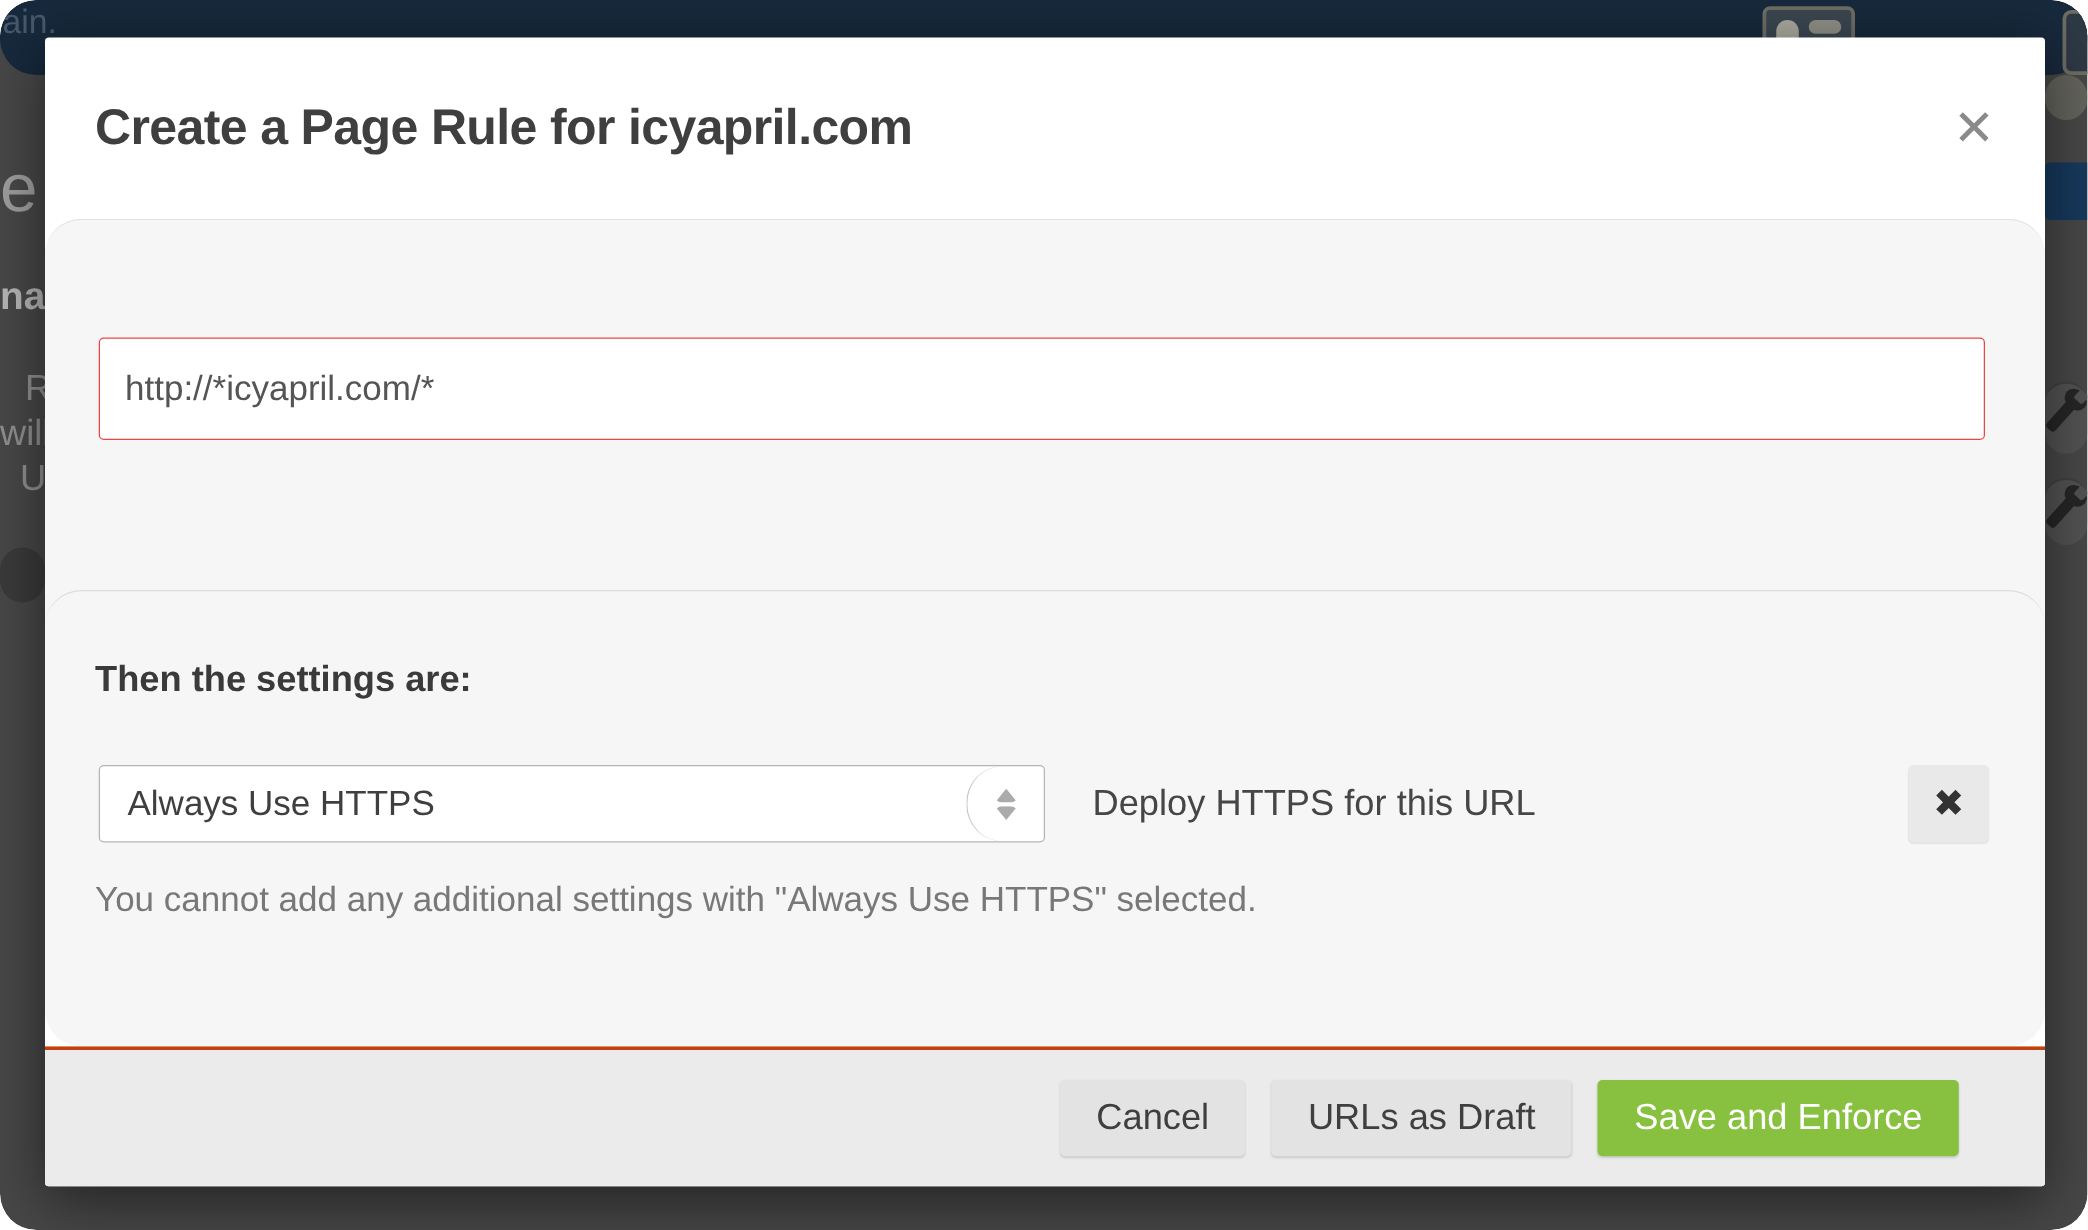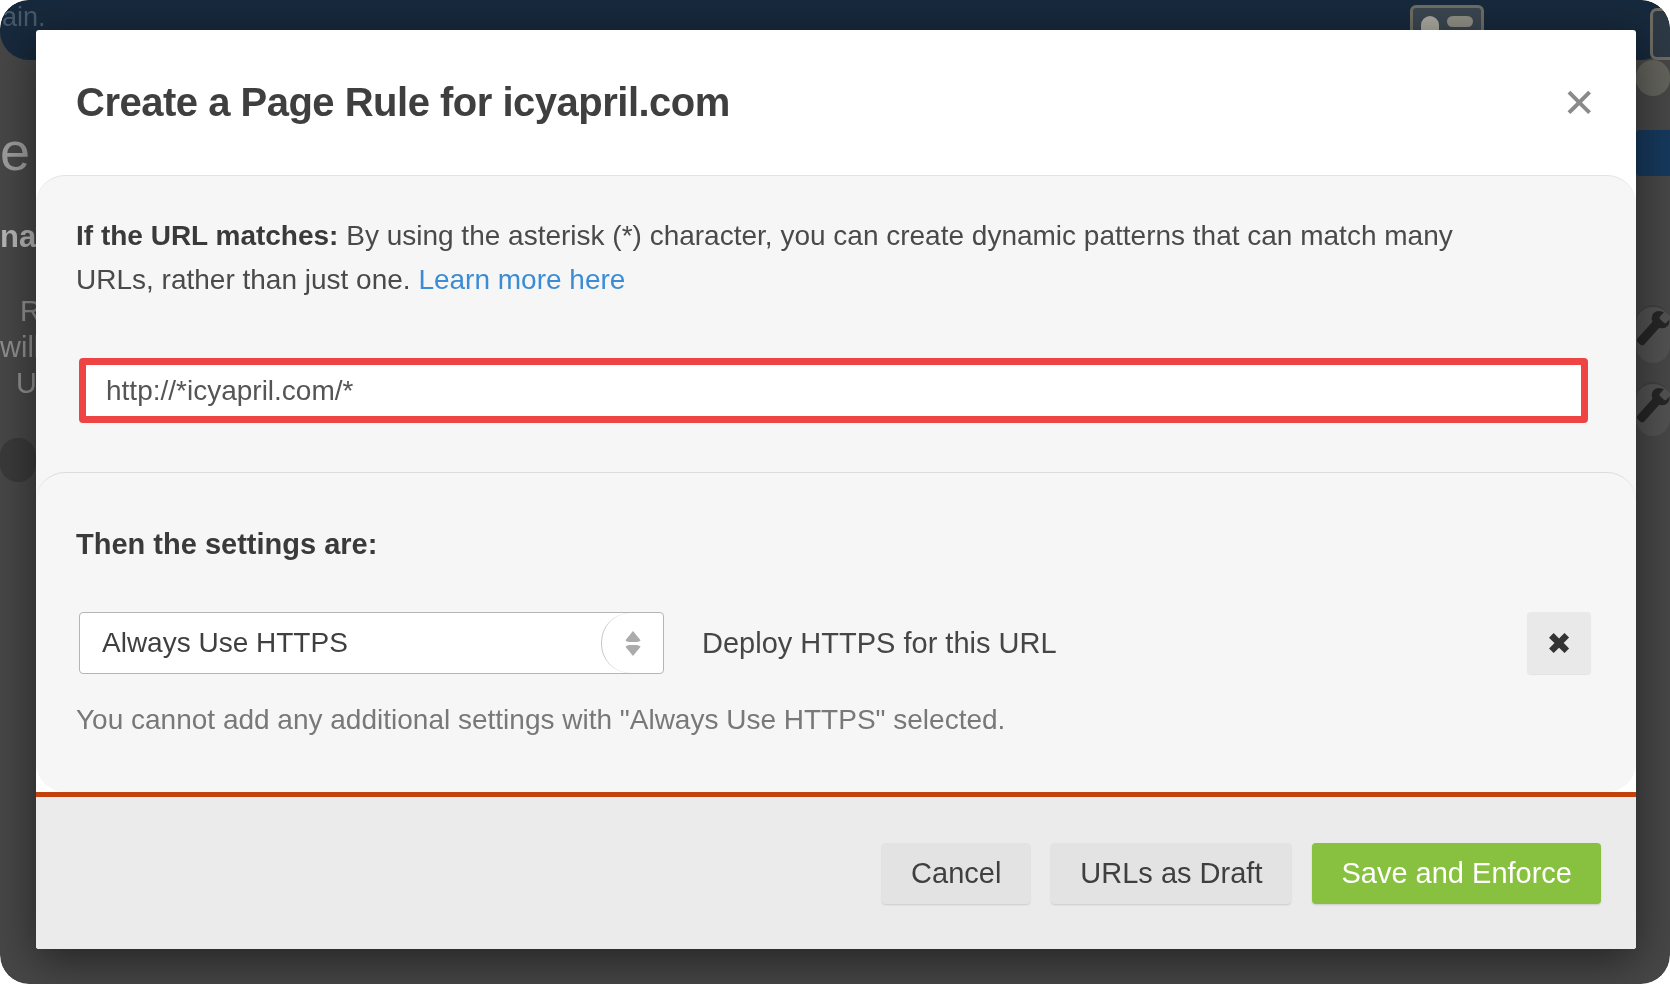--- a/index.html
+++ b/index.html
@@ -47,48 +47,48 @@
   .modal-title { font-size:40px; color:#3f3f3f; letter-spacing:-0.5px; }
   .modal-close { margin-left:auto; font-size:40px; color:#8a8a8a; cursor:pointer; line-height:1;
                  background:none; border:none; font-family:inherit; }
 
   .modal-body { flex:1 1 auto; background:#f6f6f6; border-top:1px solid #e3e3e3; }
 
   .url-section { height:296px; padding:38px 45px 0 40px; }
   .url-text { font-size:28px; line-height:44px; color:#4a4a4a; max-width:1430px; }
   .url-text .bold { font-weight:bold; color:#3a3a3a; }
   .url-text a { color:#3b8cd4; text-decoration:none; cursor:pointer; }
-  .url-input { display:block; width:1509px; height:65px; margin:56px 0 0 3px; border:7px solid #ef4444;
+  .url-input { display:block; width:1509px; height:82px; margin:56px 0 0 3px; border:1px solid #ef4444;
                border-radius:4px; background:#ffffff; font-family:inherit; font-size:28px; color:#555555;
                padding:0 20px; outline:none; }
 
   .settings-section { border-top:1px solid #dcdcdc; padding:0 45px 0 40px; }
   .settings-heading { margin-top:55px; font-size:29px; font-weight:bold; color:#3a3a3a; }
 
   .setting-row { margin-top:51px; margin-left:3px; display:flex; align-items:center; height:62px; }
-  .setting-select { width:585px; height:62px; background:#ffffff; border:1px solid #b5b5b5; border-radius:4px;
+  .setting-select { width:757px; height:62px; background:#ffffff; border:1px solid #b5b5b5; border-radius:4px;
                     display:flex; align-items:center; cursor:pointer; }
   .setting-select-value { flex:1 1 auto; font-size:28px; color:#3f3f3f; padding-left:22px;
                           white-space:nowrap; overflow:hidden; }
   .setting-select-spinner { flex:0 0 auto; width:62px; height:100%; border-left:1px solid #c6c6c6;
                             display:flex; flex-direction:column; align-items:center; justify-content:center; gap:3px; }
   .spin-arrow { width:0; height:0; border-left:9px solid transparent; border-right:9px solid transparent; }
   .spin-up   { border-bottom:11px solid #ababab; }
   .spin-down { border-top:11px solid #ababab; }
 
   .setting-desc { margin-left:38px; font-size:29px; color:#464646; }
   .remove-setting { margin-left:auto; width:64px; height:62px; background:#e9e9e9; border:none; border-radius:4px;
                     font-size:30px; color:#333333; cursor:pointer; display:flex; align-items:center;
                     justify-content:center; box-shadow:0 1px 1px rgba(0,0,0,0.08); font-family:inherit; }
 
   .setting-note { margin-top:30px; font-size:28px; color:#787878; }
 
-  .modal-footer { flex:0 0 auto; height:157px; background:#ebebeb; border-top:5px solid #c2410c;
+  .modal-footer { flex:0 0 auto; height:112px; background:#ebebeb; border-top:3px solid #c2410c;
                   border-radius:0 0 3px 3px; display:flex; align-items:center; justify-content:flex-end;
-                  padding-right:35px; gap:21px; }
+                  padding-right:69px; gap:21px; }
   .btn { height:61px; border:none; border-radius:4px; font-family:inherit; font-size:29px; padding:0 29px;
          cursor:pointer; box-shadow:0 1px 2px rgba(0,0,0,0.14); }
   .btn-gray { background:#e3e3e3; color:#3f3f3f; }
   .btn-green { background:#87c13f; color:#ffffff; }
 </style>
 </head>
 <body>
 
 <div class="stage">
 
@@ -122,23 +122,20 @@
   <div class="modal">
 
     <div class="modal-header">
       <h1 class="modal-title">Create a Page Rule for icyapril.com</h1>
       <button class="modal-close">✕</button>
     </div>
 
     <div class="modal-body">
 
       <div class="url-section">
-        <p class="url-text">
-          <span class="bold">If the URL matches:</span><span> By using the asterisk (*) character, you can create dynamic patterns that can match many URLs, rather than just one. </span><a>Learn more here</a>
-        </p>
         <input class="url-input" type="text" value="http://*icyapril.com/*" style="">
       </div>
 
       <div class="settings-section">
         <h2 class="settings-heading">Then the settings are:</h2>
 
         <div class="setting-row">
           <div class="setting-select">
             <span class="setting-select-value">Always Use HTTPS</span>
             <span class="setting-select-spinner">

